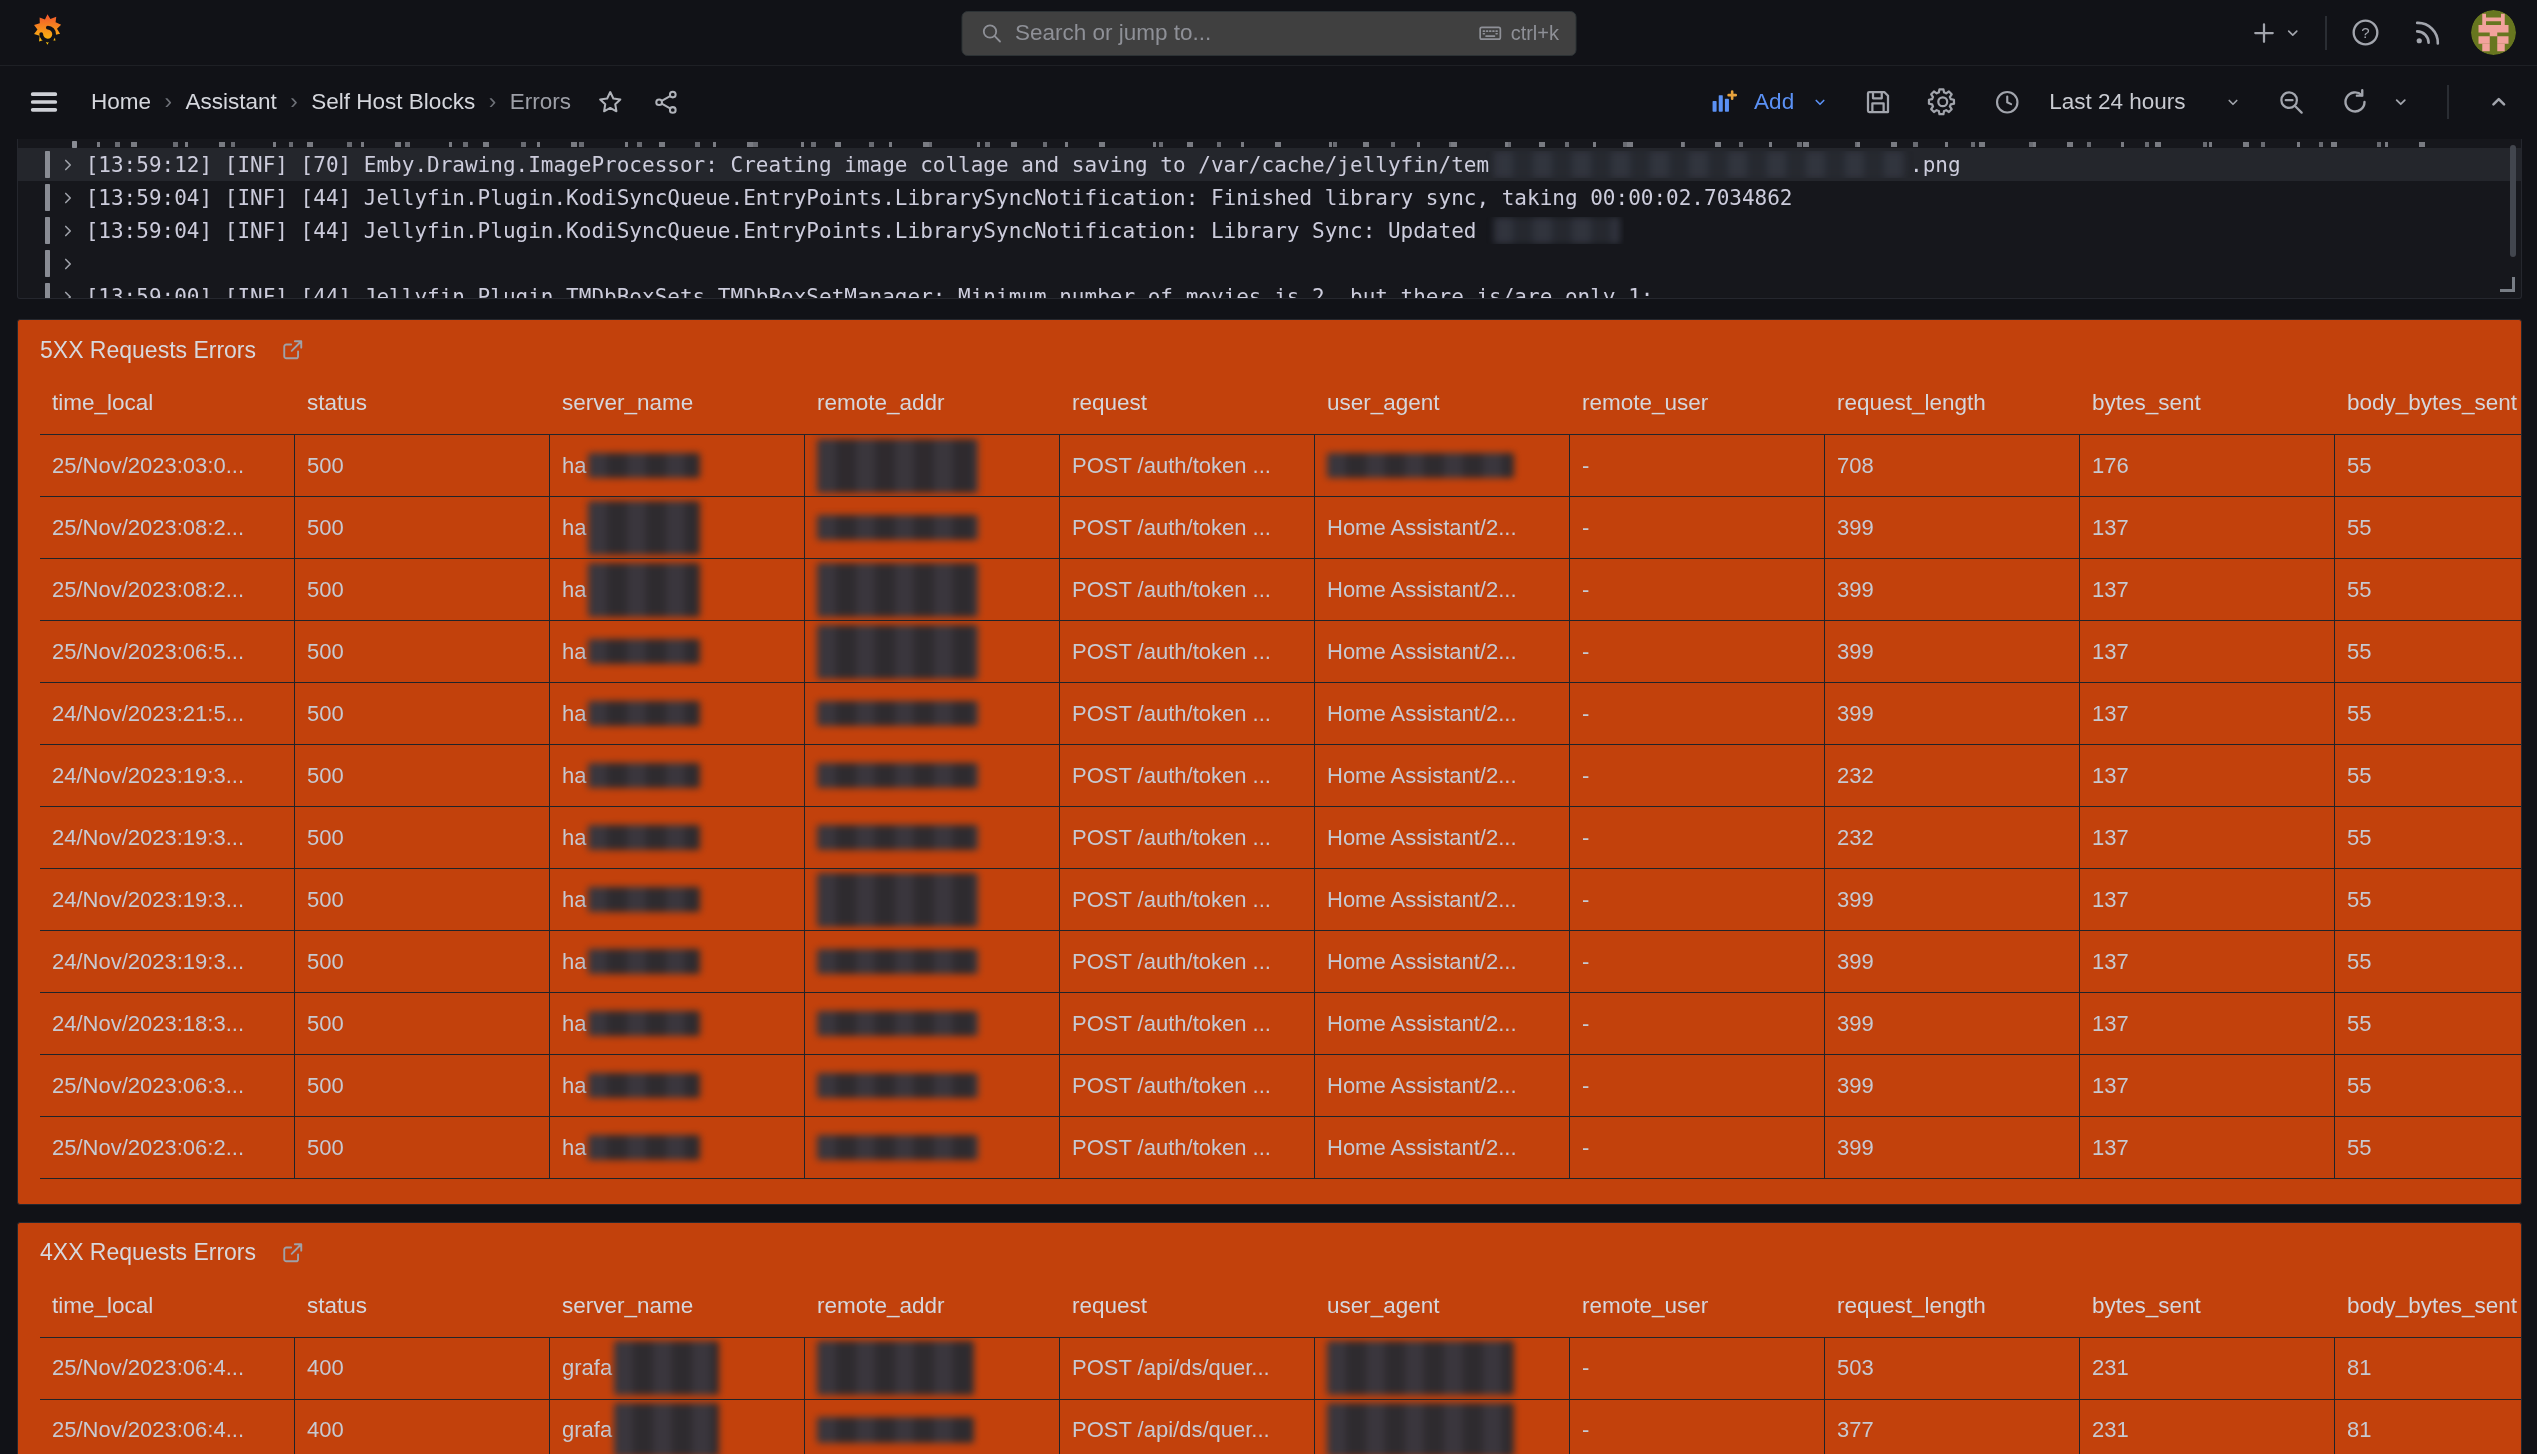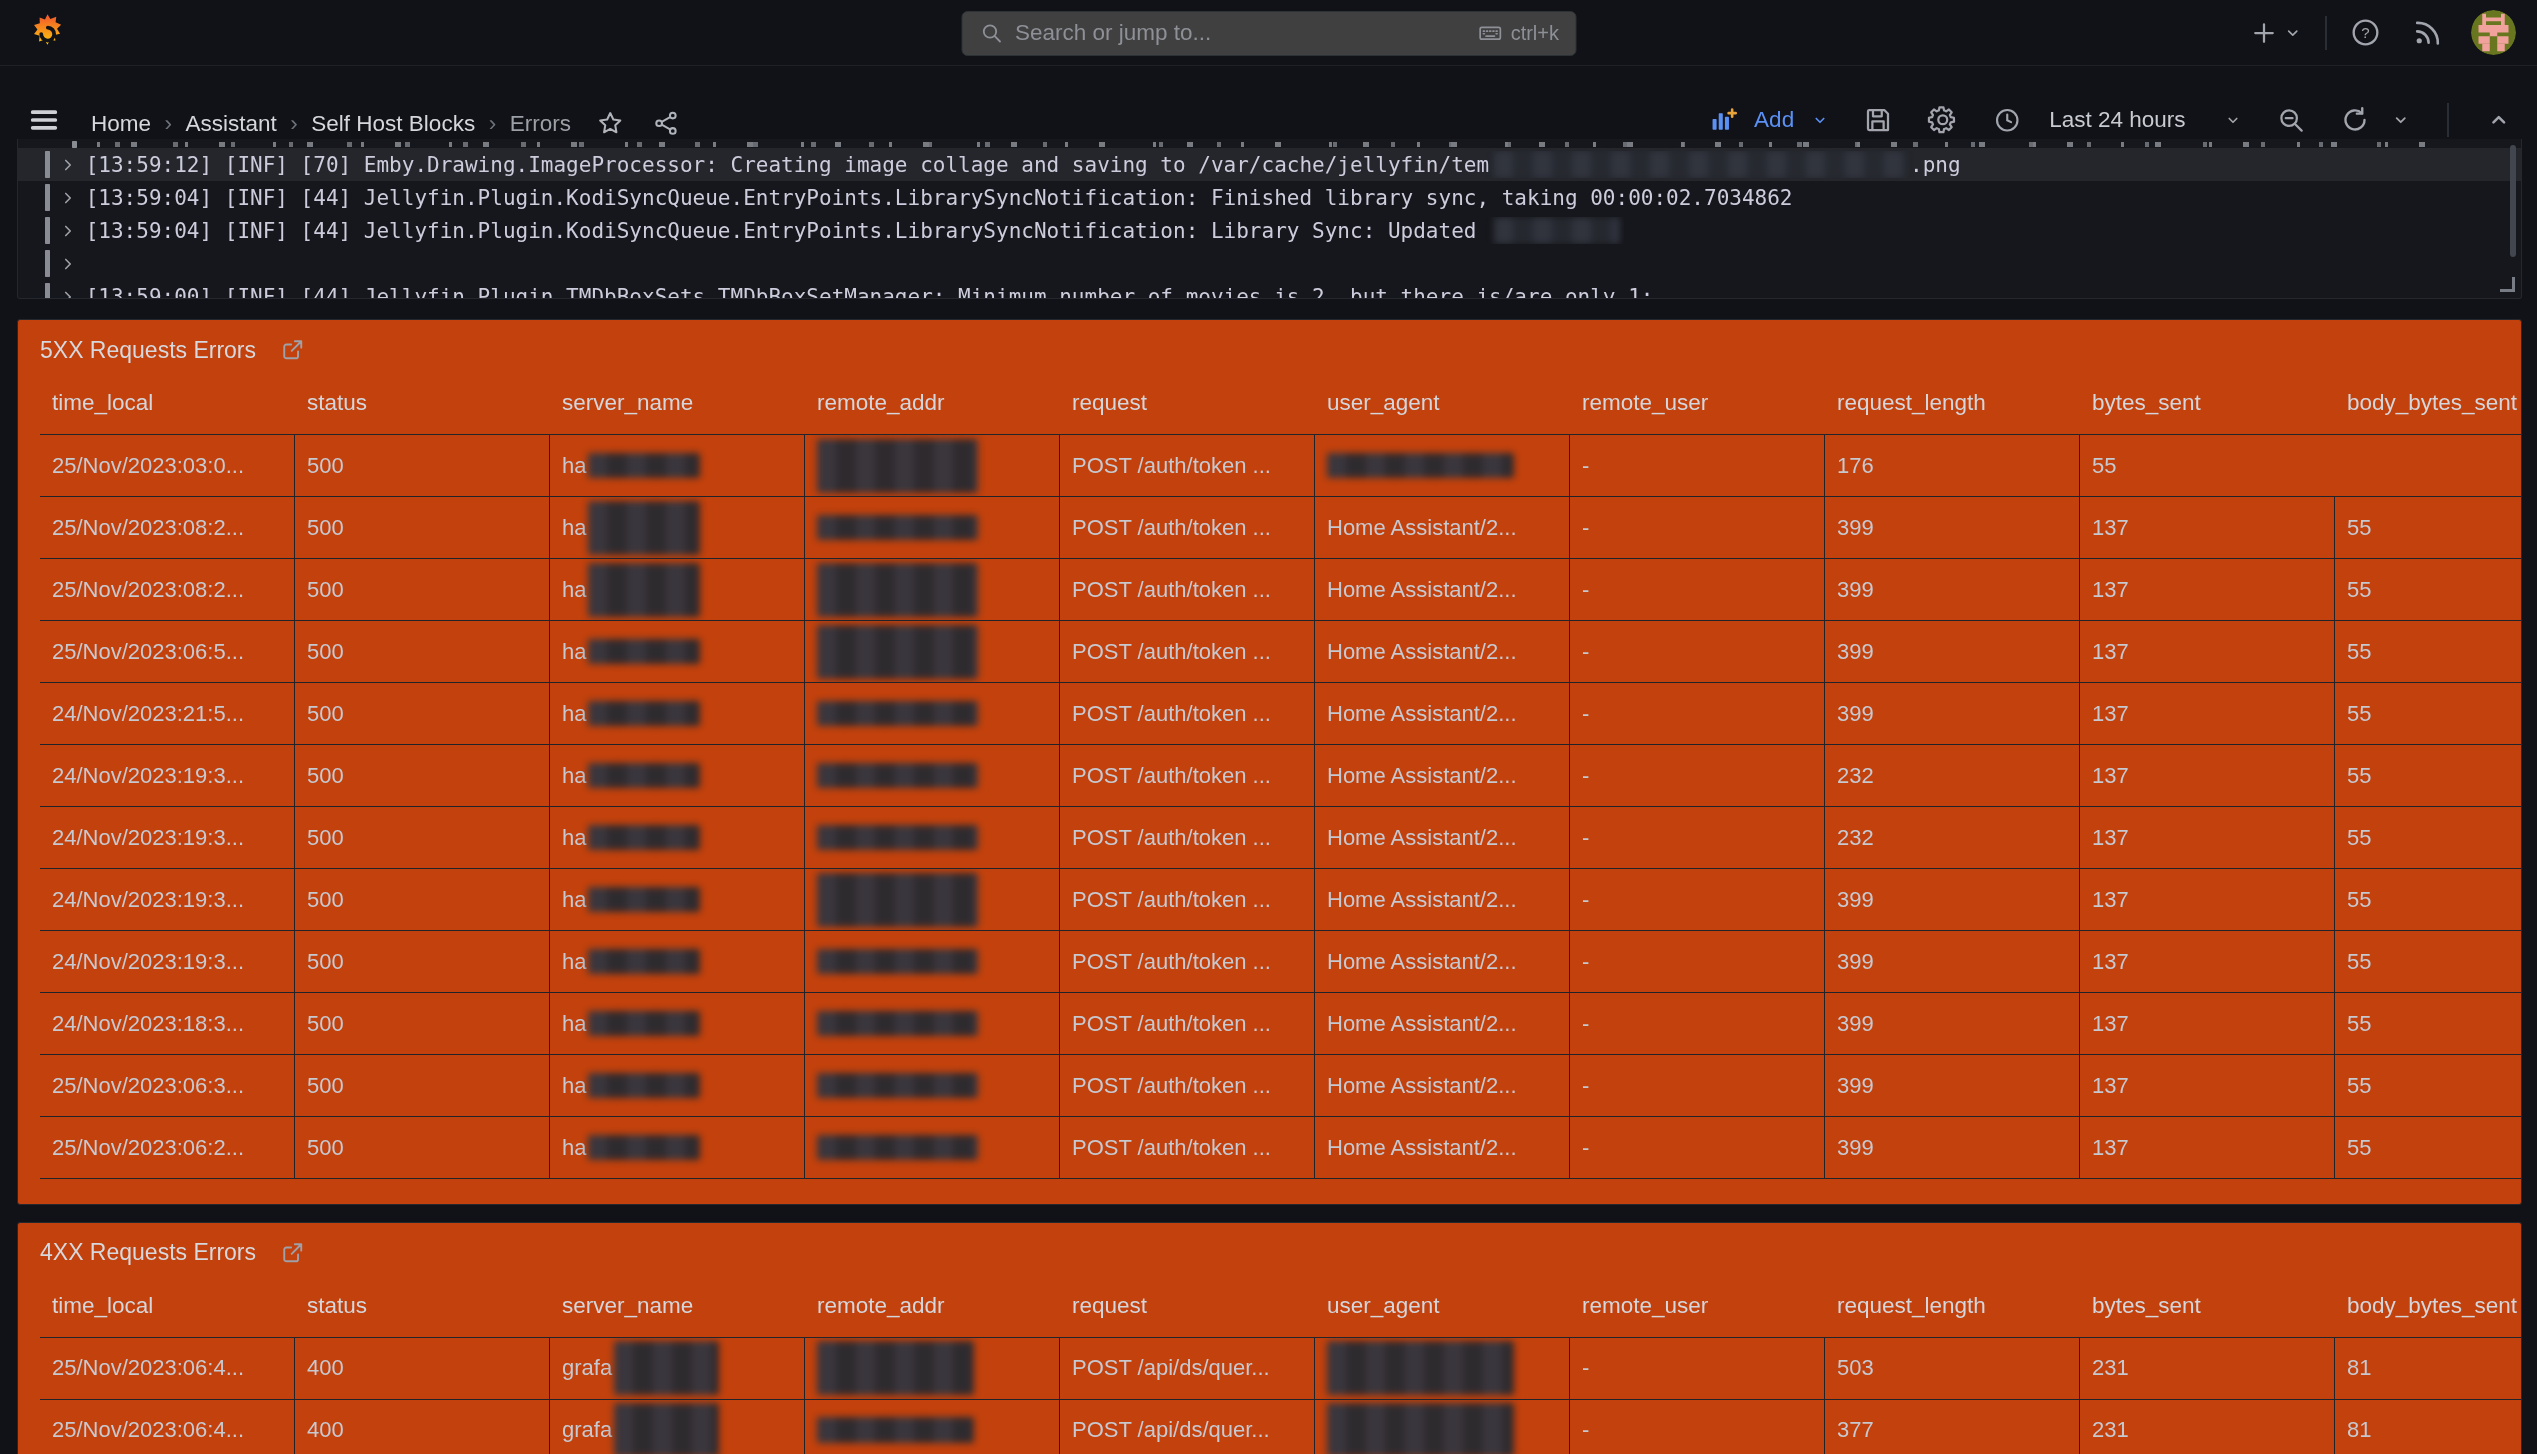--- a/index.html
+++ b/index.html
@@ -28,21 +28,21 @@
   .search .ph{flex:1;font-size:22.5px;color:#8e9097;margin-left:12px;white-space:nowrap;overflow:hidden;}
   .search .kbd{display:flex;align-items:center;gap:7.5px;color:#8e9097;font-size:20px;white-space:nowrap;}
   .top-actions{margin-left:auto;display:flex;align-items:center;}
   .tbtn{background:none;border:none;padding:0;display:flex;align-items:center;cursor:pointer;color:#b4b7bd;}
   .vdivider{width:1.5px;height:34px;background:#2a2d33;margin:0 22.5px;}
   .avatar{width:45px;height:45px;border-radius:50%;overflow:hidden;margin-left:27px;cursor:pointer;}
 
   
   .toolbar{
     position:absolute;top:67px;left:0;right:0;height:70px;
-    display:flex;align-items:flex-end;padding:0 27px;box-sizing:border-box;
+    display:flex;align-items:center;padding:0 27px;box-sizing:border-box;
   }
   .crumbbar{display:flex;align-items:center;margin-left:30px;font-size:22.5px;}
   .crumb{color:#d5d7dd;cursor:pointer;white-space:nowrap;}
   .crumb.current{color:#9d9fa7;cursor:default;}
   .crumb-sep{color:#6e7178;margin:0 13.5px;font-size:22.5px;}
   .crumb-icons{display:flex;align-items:center;gap:27px;margin-left:25.5px;}
   .tb-right{margin-left:auto;display:flex;align-items:center;gap:34px;}
   .addbtn{display:flex;align-items:center;gap:17px;color:#5b91f5;font-size:22.5px;cursor:pointer;}
   .timepick{display:flex;align-items:center;gap:28px;color:#c9cbd2;font-size:22.5px;cursor:pointer;white-space:nowrap;}
   .tb-right .chev{margin-left:-13.5px;}
@@ -413,20 +413,23 @@
             <div class="tcell">
               <span class="ct">POST /auth/token ...</span>
             </div>
             <div class="tcell">
               <i class="redact" style="width: 187px;"></i>
             </div>
             <div class="tcell">
               <span class="ct">-</span>
             </div>
             <div class="tcell">
+              <span class="ct">708</span>
+            </div>
+            <div class="tcell">
               <span class="ct">176</span>
             </div>
             <div class="tcell">
               <span class="ct">55</span>
             </div>
           </div>
           <div class="trow">
             <div class="tcell">
               <span class="ct">25/Nov/2023:08:2...</span>
             </div>

